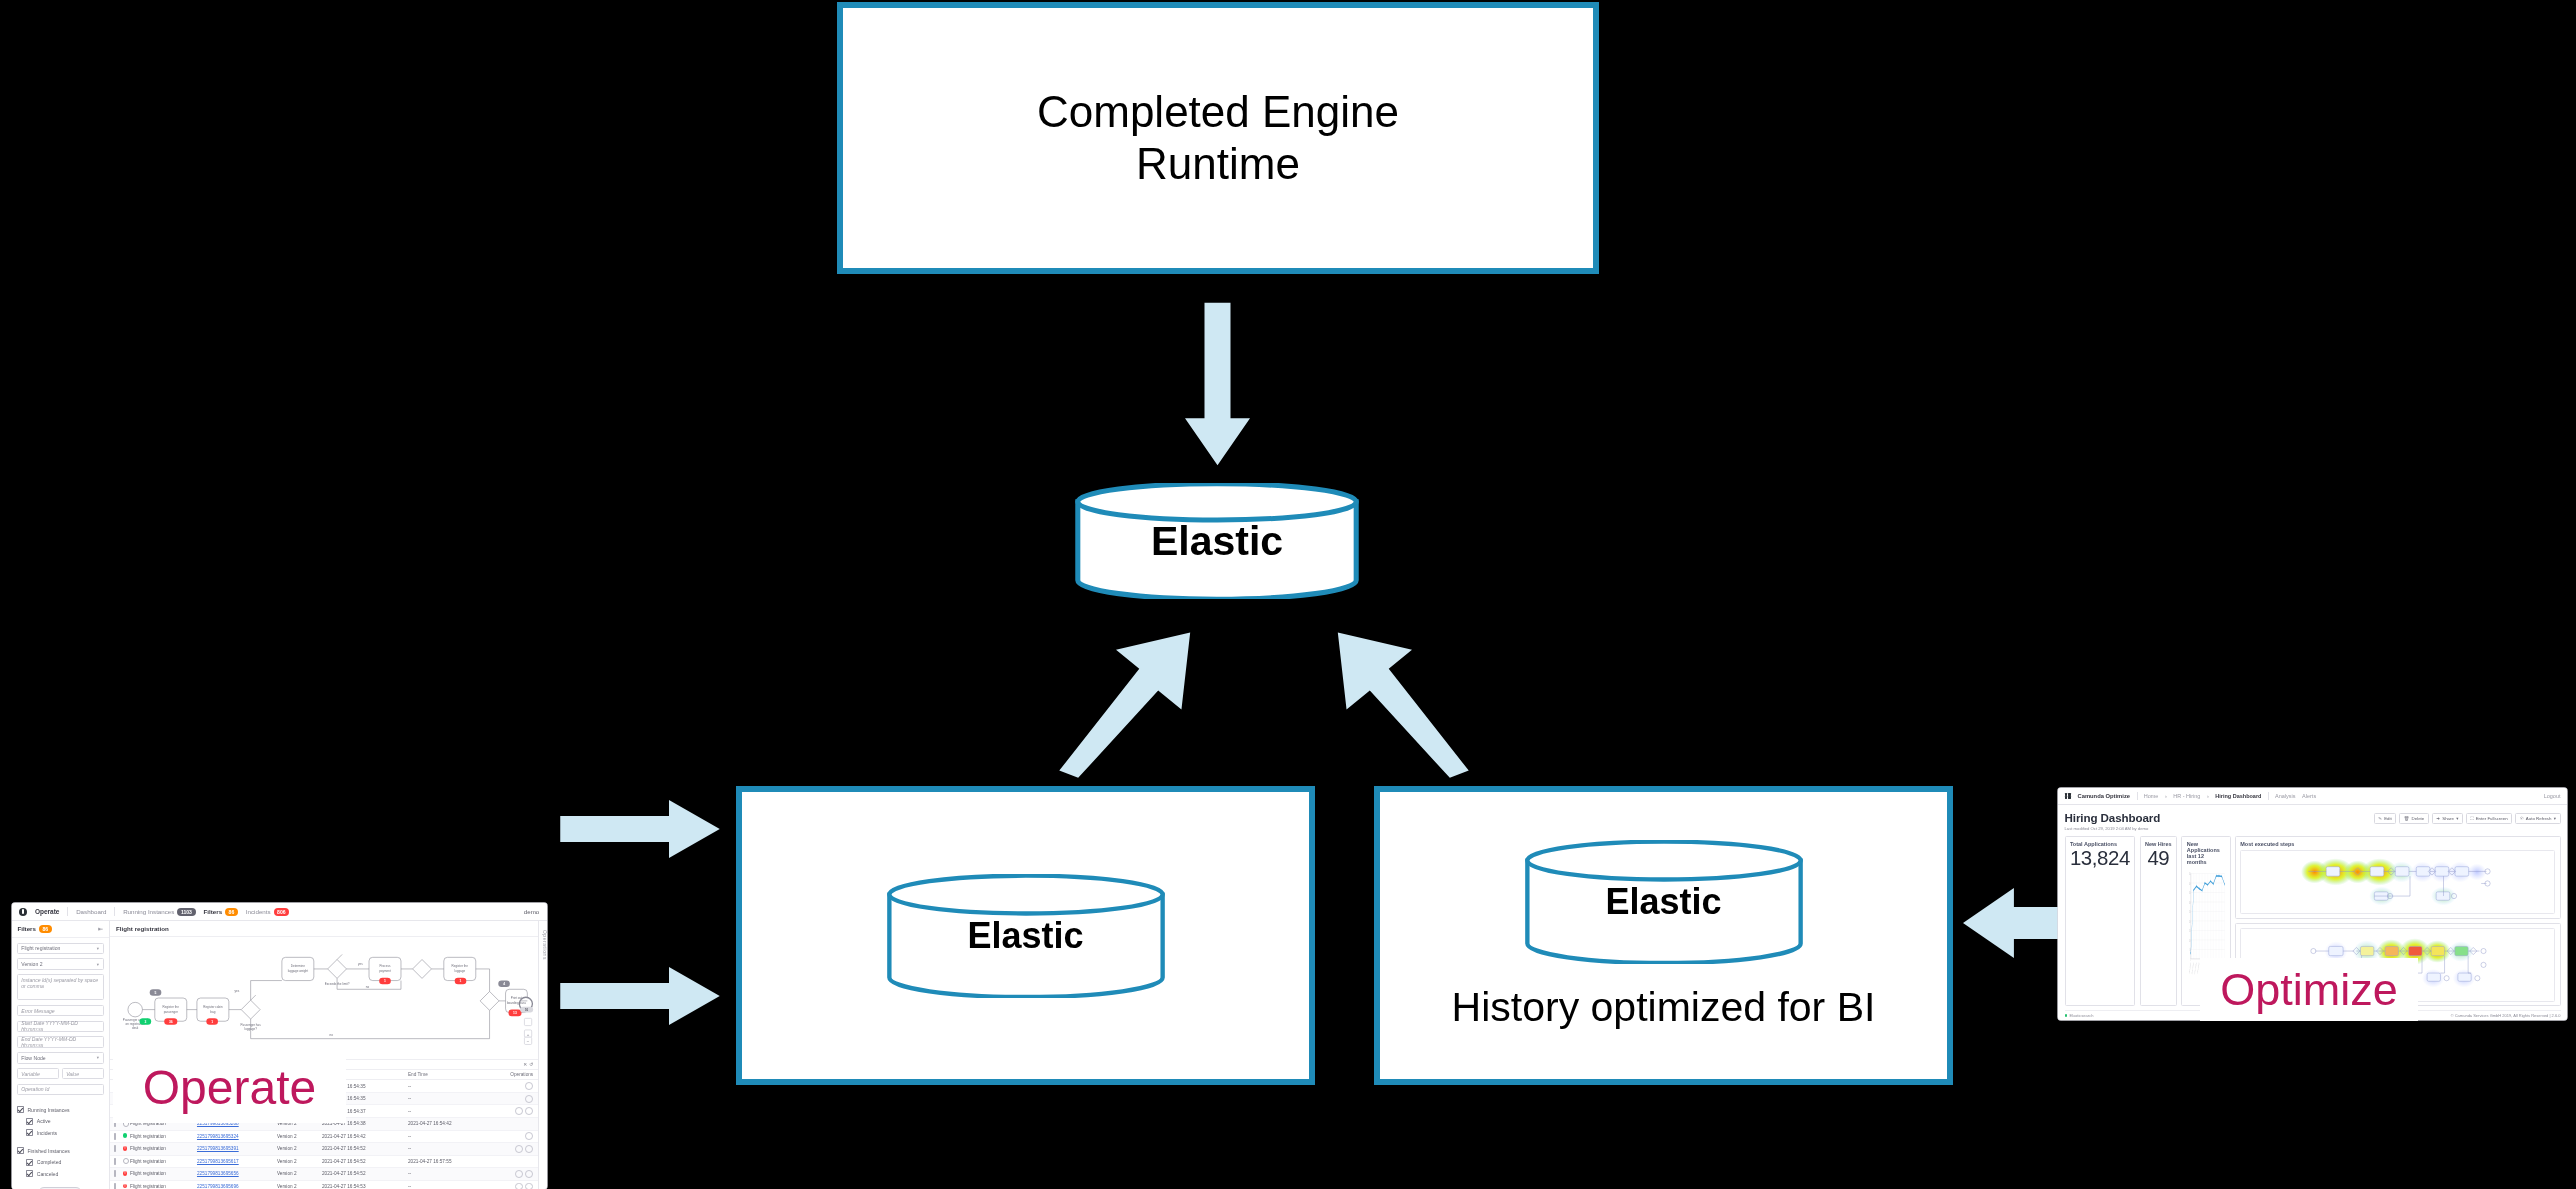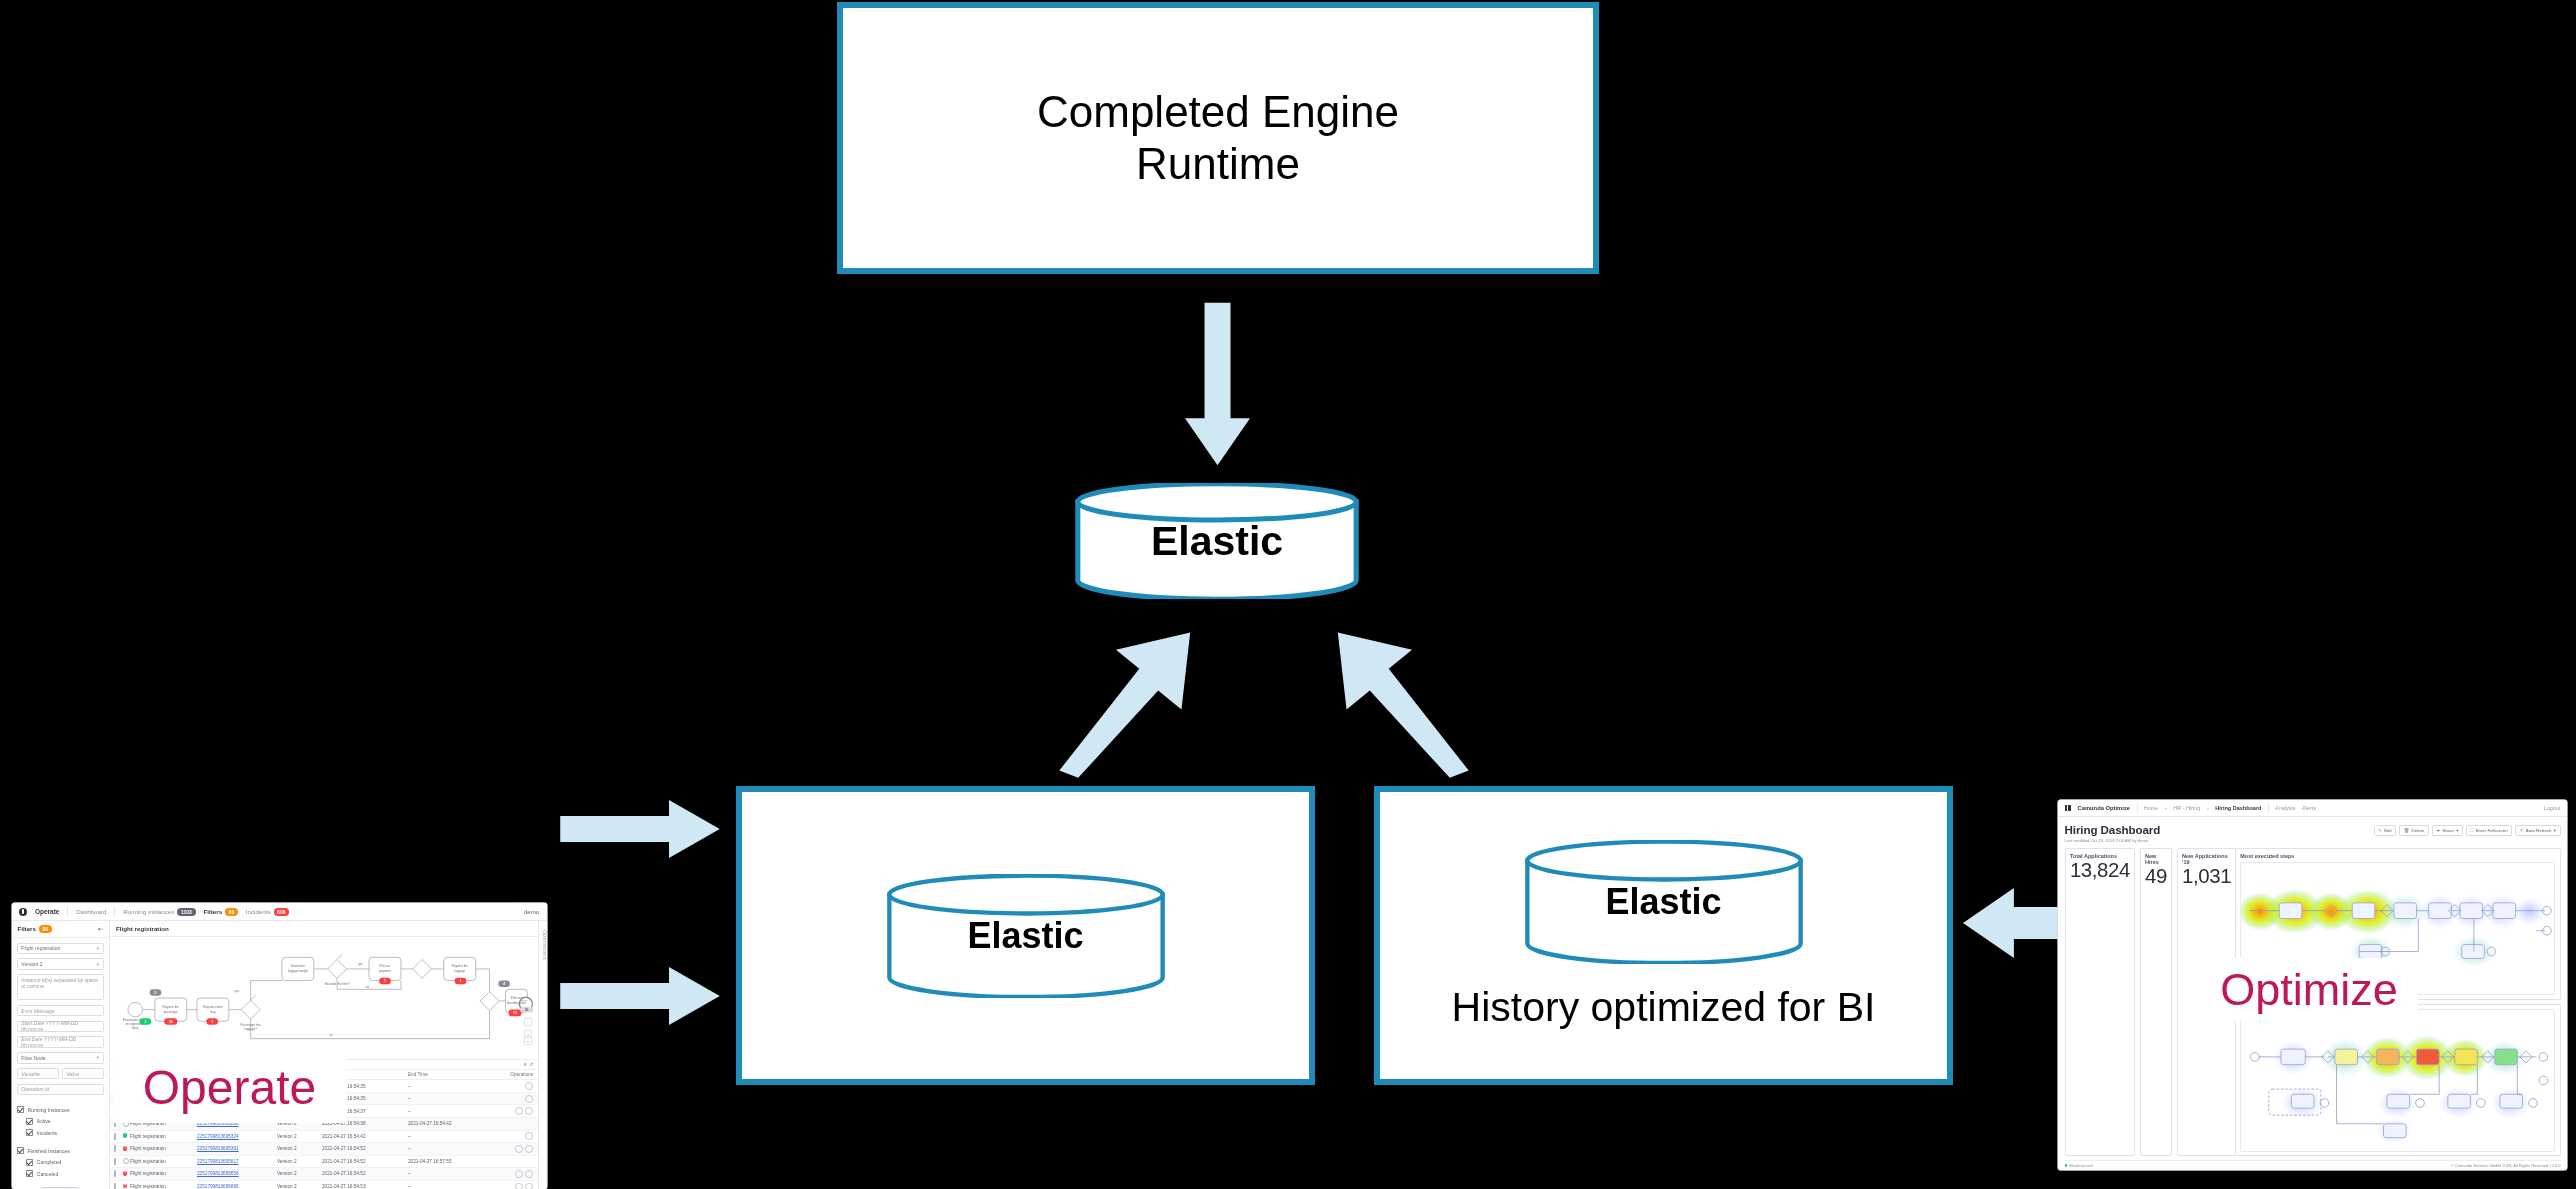--- a/index.html
+++ b/index.html
@@ -48,22 +48,22 @@
   
   .arrow{position:absolute;}
 
   
   .shot{
     position:absolute;background:#fff;overflow:hidden;
     font-family:"Liberation Sans", sans-serif;color:#3c3c44;
   }
   #operate-shot{left:11.6px;top:903px;width:535px;height:286px;
     border-radius:2.9px;box-shadow:0 0 0 0.7px #d6d6dd;}
-  #optimize-shot{left:2058px;top:788px;width:509px;height:370px;
-    border-radius:2.9px;box-shadow:0 0 0 0.7px #d6d6dd;margin-top:12px;}
+  #optimize-shot{left:2058px;top:788px;width:509px;height:232px;
+    border-radius:2.9px;box-shadow:0 0 0 0.7px #d6d6dd;}
 
   
   .op-topbar{height:17.4px;display:flex;align-items:center;gap:8px;
     padding:0 7.3px;border-bottom:0.7px solid #e7e7ec;font-size:6.2px;color:#8b8b97;}
   .op-logo{width:8px;height:8px;border-radius:50%;background:#2a2f35;position:relative;flex:none;}
   .op-logo:after{content:"";position:absolute;left:3.1px;top:1.5px;width:1.7px;height:5.1px;
     border-radius:0.9px;background:#fff;}
   .op-brand{color:#35353f;font-weight:bold;font-size:6.5px;}
   .op-sep{width:0.7px;height:8.7px;background:#e2e2e8;}
   .op-navitem{font-size:6.2px;white-space:nowrap;}
@@ -587,24 +587,20 @@
           <div class="kpi-row">
             <div class="card kpi">
               <div class="card-t">Total Applications</div>
               <div class="v">13,824</div>
             </div>
             <div class="card kpi">
               <div class="card-t">New Hires</div>
               <div class="v">49</div>
             </div>
           </div>
-          <div class="card kpi">
-            <div class="card-t">New Applications '19</div>
-            <div class="v">1,031</div>
-          </div>
 
           <div class="card chartcard">
             <div class="card-t">New Applications last 12 months</div>
             <svg id="line-chart" viewBox="0 0 222 108" preserveAspectRatio="none" style="width:100%;flex:1;margin-top:1.5px">
                 <line x1="22" y1="74" x2="218" y2="74" stroke="#e9e9ef" stroke-width="0.4"></line>
                 <text x="20" y="75.4" text-anchor="end" font-size="3.2" fill="#9a9aa4" font-family="Liberation Sans, sans-serif">0</text>
                 <line x1="22" y1="66.44444444444444" x2="218" y2="66.44444444444444" stroke="#e9e9ef" stroke-width="0.4"></line>
                 <text x="20" y="67.84444444444445" text-anchor="end" font-size="3.2" fill="#9a9aa4" font-family="Liberation Sans, sans-serif">50</text>
                 <line x1="22" y1="58.888888888888886" x2="218" y2="58.888888888888886" stroke="#e9e9ef" stroke-width="0.4"></line>
                 <text x="20" y="60.288888888888884" text-anchor="end" font-size="3.2" fill="#9a9aa4" font-family="Liberation Sans, sans-serif">100</text>

